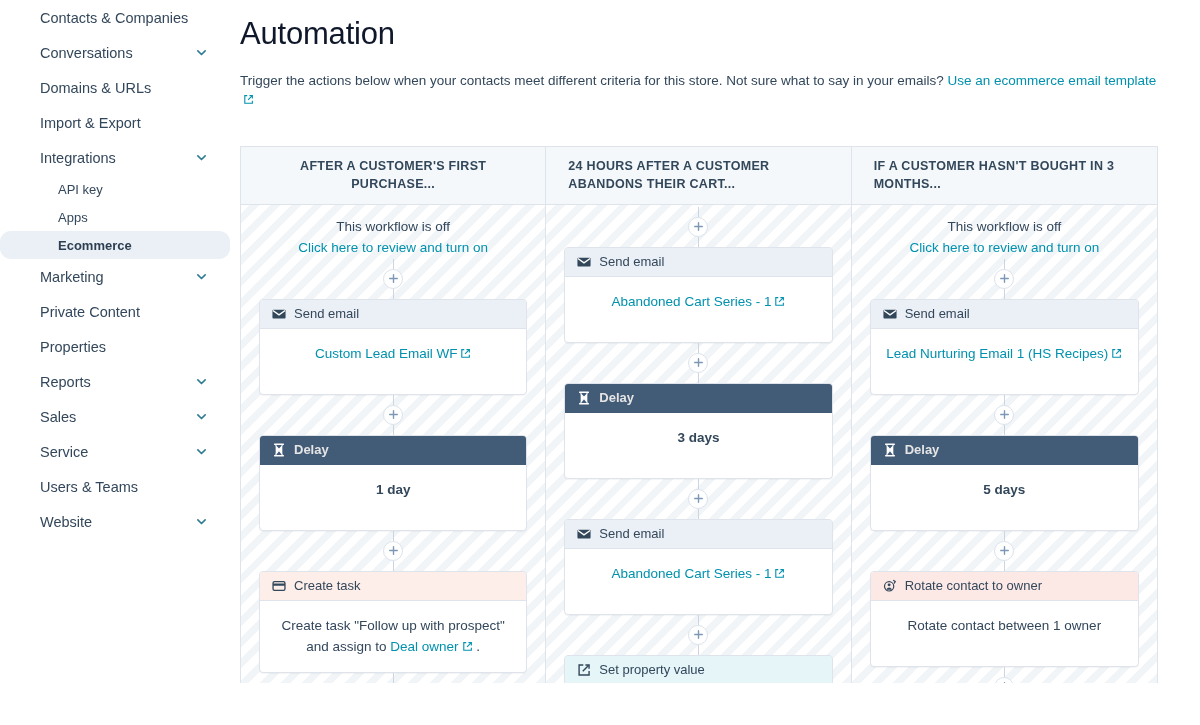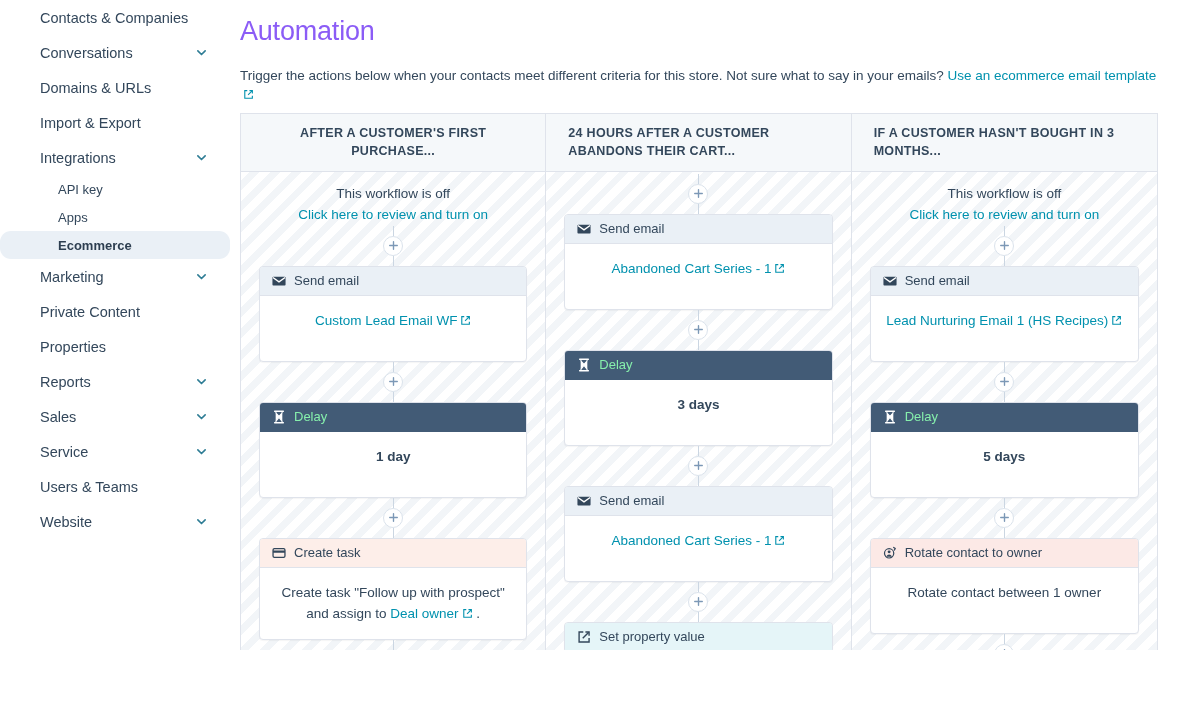--- a/index.html
+++ b/index.html
@@ -48,22 +48,22 @@
   }
   .chev svg { display: block; width: 13px; height: 13px; }
 
   
   .main {
     flex: 1 1 auto;
     padding: 10px 42px 0 10px;
     position: relative;
   }
   .page-title {
-    font-size: 27px;
-    color: #8b5cf6;
+    font-size: 31px;
+    color: #0f172a;
     font-weight: normal;
     margin: 6px 0 0 0;
     letter-spacing: -0.2px;
   }
   .page-desc {
     font-size: 13.5px;
     color: #33475b;
     margin-top: 20px;
     margin-bottom: 0;
     line-height: 1.4;
@@ -76,21 +76,21 @@
   .ext {
     display: inline-block;
     width: 11px; height: 11px;
     vertical-align: -1px;
     margin-left: 3px;
   }
   .ext svg { display:block; width: 11px; height: 11px; }
 
   
   .board {
-    margin-top: 8px;
+    margin-top: 36px;
     border: 1px solid #dfe3eb;
     border-bottom: none;
     display: flex;
     height: 537px;
     background: #fff;
     overflow: hidden;
   }
   .col {
     flex: 1 1 33.33%;
     border-right: 1px solid #dfe3eb;
@@ -186,21 +186,21 @@
     gap: 8px;
     height: 29px;
     padding: 0 12px;
     font-size: 13px;
     color: #33475b;
     border-bottom: 1px solid #dfe3eb;
   }
   .card-head .ic { width: 14px; height: 14px; flex: 0 0 14px; display: block; }
   .card-head .ic svg { display: block; width: 14px; height: 14px; }
   .head-email   { background: #eaf0f6; }
-  .head-delay   { background: #425b76; color: #86efac; border-bottom-color: #425b76; }
+  .head-delay   { background: #425b76; color: #e5e5e5; border-bottom-color: #425b76; font-weight: bold; }
   .head-delay .ic svg { fill: #ffffff; stroke: #ffffff; }
   .head-task    { background: #fdeee9; }
   .head-prop    { background: #e5f5f8; }
   .head-rotate  { background: #fce9e6; }
 
   .card-body {
     min-height: 65px;
     display: flex;
     align-items: flex-start;
     justify-content: center;

